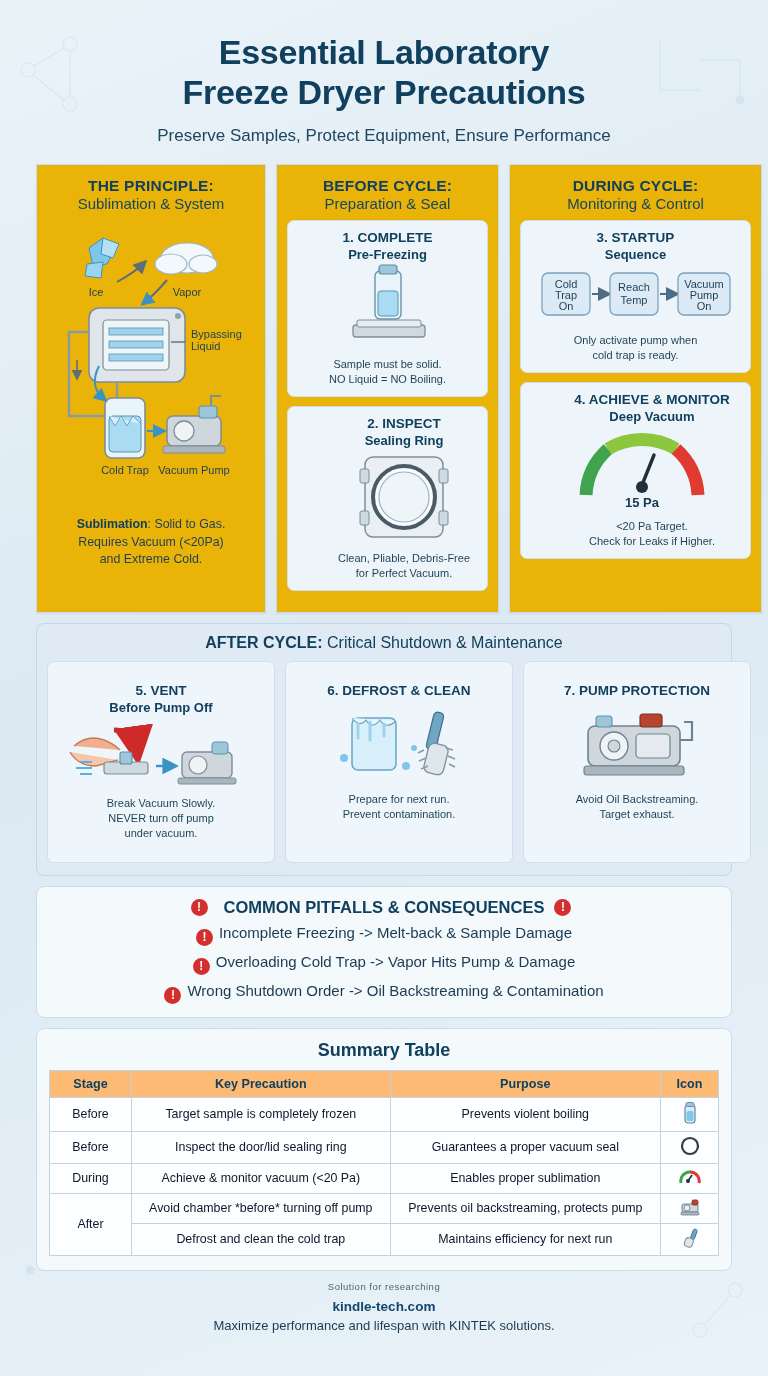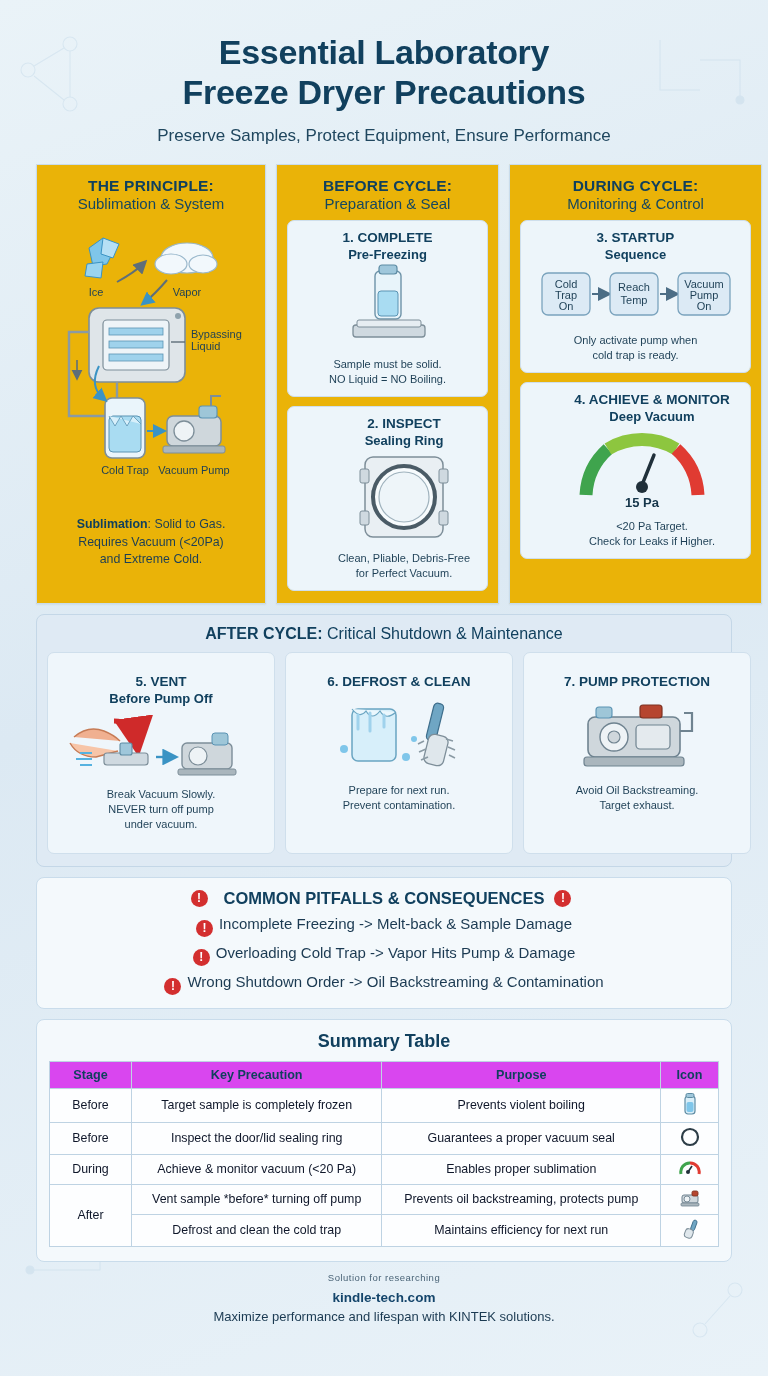--- a/index.html
+++ b/index.html
@@ -25,21 +25,21 @@
   .card {
     background:#eab308; border:1px solid #c9dceb; border-radius:1px;
     box-shadow: 0 1px 2px rgba(20,60,90,.07);
   }
   .col { flex:1; padding:12px 10px 12px 10px; display:flex; flex-direction:column; }
   .col-head { text-align:center; margin-bottom:8px; }
   .col-head .line1 { font-size:15.5px; font-weight:bold; color:#10405d; letter-spacing:.2px; }
   .col-head .line2 { font-size:15px; color:#16475f; }
 
   .sub { background:#edf5fa; border:1px solid #cfdfec; border-radius:7px; padding:9px 8px; margin-bottom:9px; }
-  .sub:last-child { margin-bottom:0;padding-left:41px; }
+  .sub:last-child { margin-bottom:9px;padding-left:41px; }
   .sub-title { text-align:center; font-size:13.5px; font-weight:bold; color:#11405e; line-height:1.25; }
   .sub-title .sm { display:block; font-size:13px; }
   .sub-text { text-align:center; font-size:11px; color:#1d3f55; line-height:1.35; margin-top:6px; }
 
   .principle-text { font-size:12.4px; line-height:1.4; text-align:center; margin-top:6px; color:#1d3f55; }
   .principle-text b { color:#10405d; }
 
   .art { display:flex; align-items:center; justify-content:center; }
 
   
@@ -55,21 +55,21 @@
   
   .pitfalls { margin-top:10px; background:#f4f9fc; border:1px solid #c9dceb; border-radius:8px; padding:11px 10px 13px; }
   .pit-head { text-align:center; font-size:16.5px; font-weight:bold; color:#11405e; display:flex; gap:10px; justify-content:center; align-items:center; }
   .pit-line { text-align:center; font-size:15px; color:#1b3a52; margin-top:7px; }
   .bang { display:inline-block; width:17px; height:17px; border-radius:50%; background:#d32f2f; color:#fff; font-size:12px; font-weight:bold; line-height:17px; text-align:center; vertical-align:-3px; margin-right:6px; }
 
   
   .summary { margin-top:10px; background:#f4f9fc; border:1px solid #c9dceb; border-radius:8px; padding:11px 12px 14px; }
   .sum-title { text-align:center; font-size:18px; font-weight:bold; color:#11405e; margin-bottom:9px; }
   table { width:100%; border-collapse:collapse; font-size:12.4px; }
-  th { background:#d946ef; color:#10405d; font-weight:bold; padding:6px 4px; border:1px solid #bed3e3; font-size:12.6px; }
+  th { background:#fdba74; color:#10405d; font-weight:bold; padding:6px 4px; border:1px solid #bed3e3; font-size:12.6px; }
   td { border:1px solid #bed3e3; padding:4px 6px; text-align:center; color:#0f172a; background:#fdfeff; }
   td.stage { width:82px; }
   td.icon { width:58px; }
 
   
   .footer { text-align:center; margin-top:12px; }
   .brand { font-size:26px; font-weight:bold; color:#c4161c; letter-spacing:1px; }
   .brand-sub { font-size:9.5px; color:#4a6477; letter-spacing:.5px; margin-top:-2px; }
   .site { font-size:13.5px; font-weight:bold; color:#14456b; margin-top:7px; }
   .tag { font-size:13px; color:#1b3a52; margin-top:4px; }
@@ -453,21 +453,21 @@
             <svg width="22" height="18" viewBox="0 0 22 18">
                 <path d="M2 15 A9 9 0 0 1 11 4" stroke="#3fa44d" stroke-width="3" fill="none"></path>
                 <path d="M11 4 A9 9 0 0 1 20 15" stroke="#e03b32" stroke-width="3" fill="none"></path>
                 <path d="M13 7 L9 13" stroke="#20303a" stroke-width="1.6"></path>
                 <circle cx="9" cy="13" r="2" fill="#20303a"></circle>
               </svg>
           </td>
         </tr>
         <tr>
           <td class="stage" rowspan="2">After</td>
-          <td>Vent sample *before* turning off pump</td>
+          <td>Avoid chamber *before* turning off pump</td>
           <td>Prevents oil backstreaming, protects pump</td>
           <td class="icon">
             <svg width="22" height="18" viewBox="0 0 22 18">
                 <rect x="3" y="6" width="16" height="8" rx="2" fill="#cfd7dc" stroke="#6f8390" stroke-width="1"></rect>
                 <circle cx="8" cy="10" r="3" fill="#eef3f6" stroke="#6f8390" stroke-width=".9"></circle>
                 <rect x="13" y="2" width="6" height="5" rx="1.5" fill="#b6452f" stroke="#7d3323" stroke-width=".9"></rect>
                 <rect x="2" y="14" width="18" height="3" rx="1" fill="#aab6bd" stroke="#6f8390" stroke-width=".8"></rect>
               </svg>
           </td>
         </tr>

